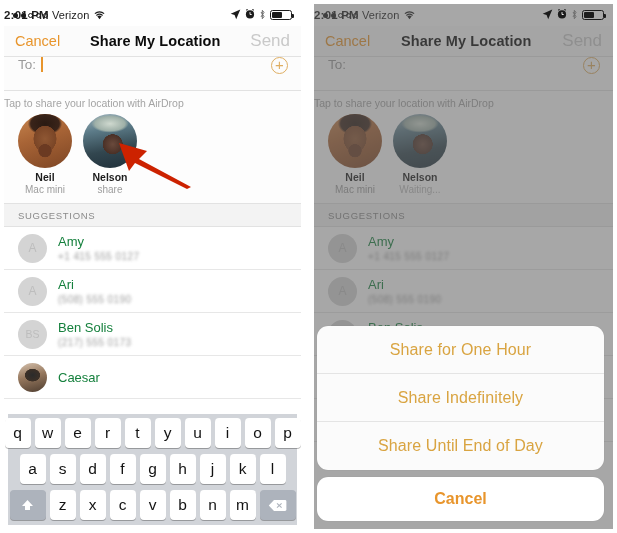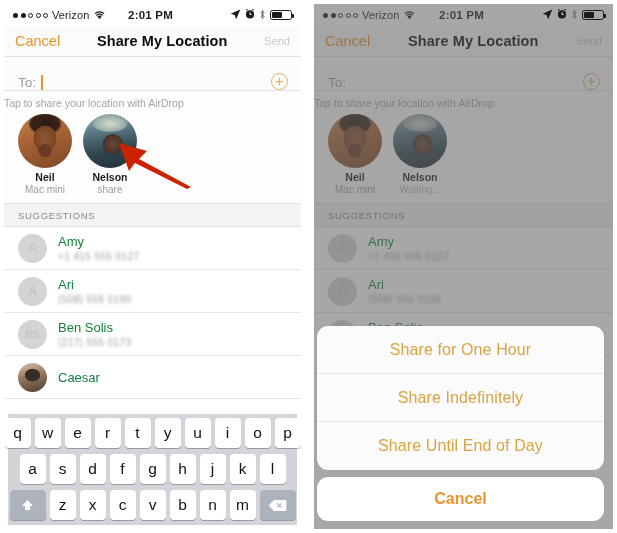--- a/index.html
+++ b/index.html
@@ -28,46 +28,46 @@
     padding: 0 9px; font-size: 11px; color:#1c1c1c; position:relative;
     background: #fff;
   }
   .sb-left { display:flex; align-items:center; gap:4px; }
   .dots { display:flex; gap:2.5px; align-items:center; }
   .dot { width:5px; height:5px; border-radius:50%; background:#1c1c1c; }
   .dot.hollow { background:transparent; border:1px solid #1c1c1c; width:5px; height:5px;}
   .carrier { font-size:11px; letter-spacing:0.1px; }
   .wifi { width:13px; height:10px; position:relative; display:inline-block; }
   .sb-center {
-    position:absolute; left:0; right:4px; text-align:center;
+    position:absolute; left:0; right:4px; 
     font-size:11.5px; font-weight:bold; letter-spacing:0.2px; pointer-events:none;
   }
   .sb-right { margin-left:auto; display:flex; align-items:center; gap:4px; z-index:2;}
   .battery {
     width:22px; height:10px; border:1px solid #1c1c1c; border-radius:2.5px;
     position:relative; padding:1px;
   }
   .battery::after{
     content:""; position:absolute; right:-3px; top:3px; width:2px; height:4px;
     background:#1c1c1c; border-radius:0 1px 1px 0;
   }
   .battery-fill { height:100%; background:#1c1c1c; border-radius:1px; }
 
   
   .navbar {
     height: 31px; display:flex; align-items:center; justify-content:space-between;
     padding: 0 11px; background:#fbfbfb; border-bottom:1px solid #e2e2e2;
   }
   .nav-cancel { color:#e8952c; font-size:14.5px; }
   .nav-title { font-size:14.5px; font-weight:bold; color:#0b0b0b; letter-spacing:0.1px;}
-  .nav-send { color:#c9c9c9; font-size:11px; }
+  .nav-send { color:#c9c9c9; font-size:17px; }
 
   
   .tofield {
-    height: 34px; display:flex; align-items:flex-end; padding:0 14px;
+    height: 34px; display:flex; align-items:flex-start; padding:0 14px;
     background:#fcfcfc; border-bottom:1px solid #e2e2e2; position:relative;
   }
   .to-label { color:#9a9a9a; font-size:13.5px; }
   .caret { width:1.5px; height:15px; background:#e8952c; margin-left:5px; }
   .plus-btn {
     position:absolute; right:13px; width:17px; height:17px; border-radius:50%;
     border:1.2px solid #dfae62; color:#dfae62; font-size:14px; line-height:14px;
     display:flex; align-items:center; justify-content:center;
   }
   .plus-btn span { font-size:15px; margin-top:-1px; }

